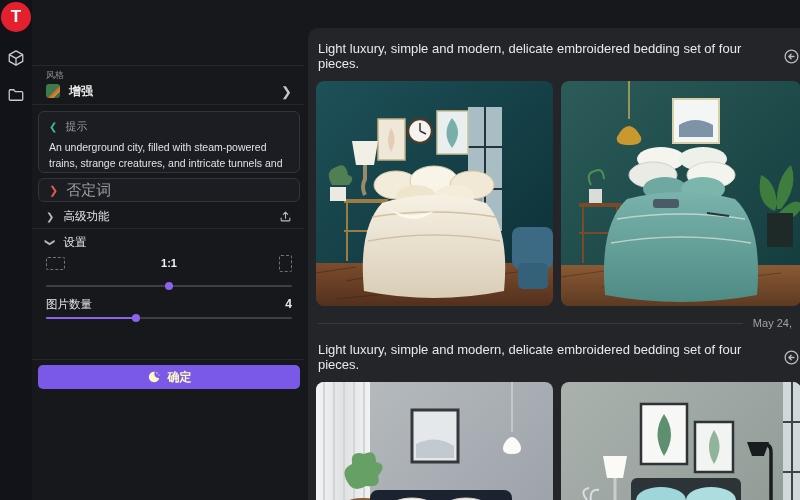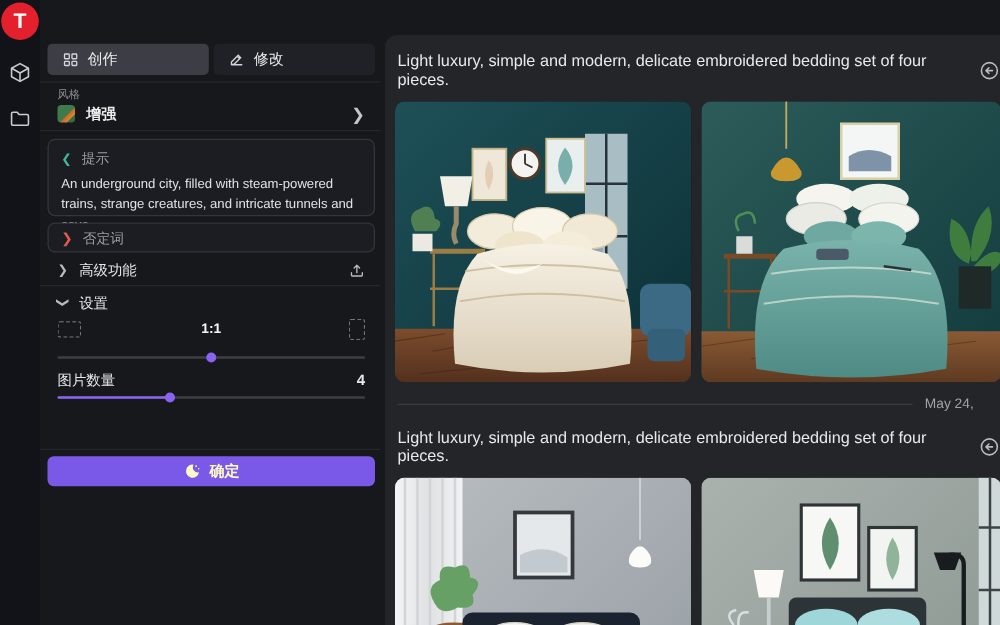--- a/index.html
+++ b/index.html
@@ -79,21 +79,21 @@
   
   .main { position:absolute; left:308px; top:28px; width:492px; height:472px;
     background:#242529; border-top-left-radius:10px; overflow:hidden; }
   .cap-row { display:flex; align-items:center; gap:14px; padding:13px 0 10px 10px;
     font-size:13px; color:#e8e9eb; }
   .cap-row svg { width:17px; height:17px; color:#b9bbc1; flex-shrink:0; cursor:pointer; }
   .img-grid { display:flex; gap:8px; padding-left:8px; }
   .thumb { width:237px; height:225px; border-radius:8px; overflow:hidden; flex-shrink:0;
     cursor:pointer; background:#1a1b1f; }
   .thumb svg { width:100%; height:100%; display:block; }
-  .date-row { display:flex; align-items:center; padding:11px 21px 0 10px; }
+  .date-row { display:flex; align-items:center; padding:11px 8px 0 10px; }
   .date-row .line { flex:1; height:1px; background:#3a3b41; margin-right:10px; }
   .date-label { font-size:11px; color:#9fa2a8; white-space:nowrap; }
 </style>
 </head>
 <body>
 
 <div class="app">
 
   <div class="rail">
     <div class="logo">
@@ -107,58 +107,41 @@
     </div>
     <div class="rail-ic" style="top:86px;">
       <svg viewBox="0 0 24 24" fill="none" stroke="currentColor" stroke-width="1.7" stroke-linejoin="round">
         <path d="M3 6.5 Q3 5 4.5 5 H9 L11 7.5 H19.5 Q21 7.5 21 9 V17.5 Q21 19 19.5 19 H4.5 Q3 19 3 17.5 Z"></path>
       </svg>
     </div>
   </div>
 
   <div class="panel">
 
-    <div class="tabs">
-      <div class="tab active">
-        <svg viewBox="0 0 24 24" fill="none" stroke="currentColor" stroke-width="2">
-          <rect x="3" y="4" width="7" height="7" rx="1"></rect>
-            <rect x="14" y="4" width="7" height="7" rx="1"></rect>
-          <rect x="3" y="15" width="7" height="6" rx="1"></rect>
-            <rect x="14" y="15" width="7" height="6" rx="1"></rect>
-        </svg>
-        <span>创作</span>
-      </div>
-      <div class="tab">
-        <svg viewBox="0 0 24 24" fill="none" stroke="currentColor" stroke-width="2">
-          <path d="M4 20 H20 M4 16 L14 6 L17.5 9.5 L7.5 19.5 H4 Z M12.5 7.5 L16 11"></path>
-        </svg>
-        <span>修改</span>
-      </div>
-    </div>
     <div class="hline" style="top:65px;"></div>
 
     <div class="sec-label">风格</div>
     <div class="style-row">
       <div class="style-thumb"></div>
       <span class="style-name">增强</span>
       <span class="chev">❯</span>
     </div>
     <div class="hline" style="top:104px;"></div>
 
     <div class="box prompt-box">
       <div class="box-head">
         <span class="chev-teal">❮</span>
         <span>提示</span>
       </div>
       <div class="prompt-text">An underground city, filled with steam-powered trains, strange creatures, and intricate tunnels and cave</div>
     </div>
 
     <div class="box neg-box">
       <span class="chev-red">❯</span>
-      <span style="font-size:11px;color:#9b9ea5;">否定词</span>
+      <span style="font-size:15px;color:#9b9ea5;">否定词</span>
     </div>
 
     <div class="panel-row upload-row">
       <span class="chev-g">❯</span>
       <span>高级功能</span>
       <span class="up-ic">
         <svg viewBox="0 0 24 24" fill="none" stroke="currentColor" stroke-width="2" stroke-linecap="round" stroke-linejoin="round">
           <path d="M4 15 V19 Q4 20 5 20 H19 Q20 20 20 19 V15 M12 15 V4 M8 8 L12 4 L16 8"></path>
         </svg>
       </span>

